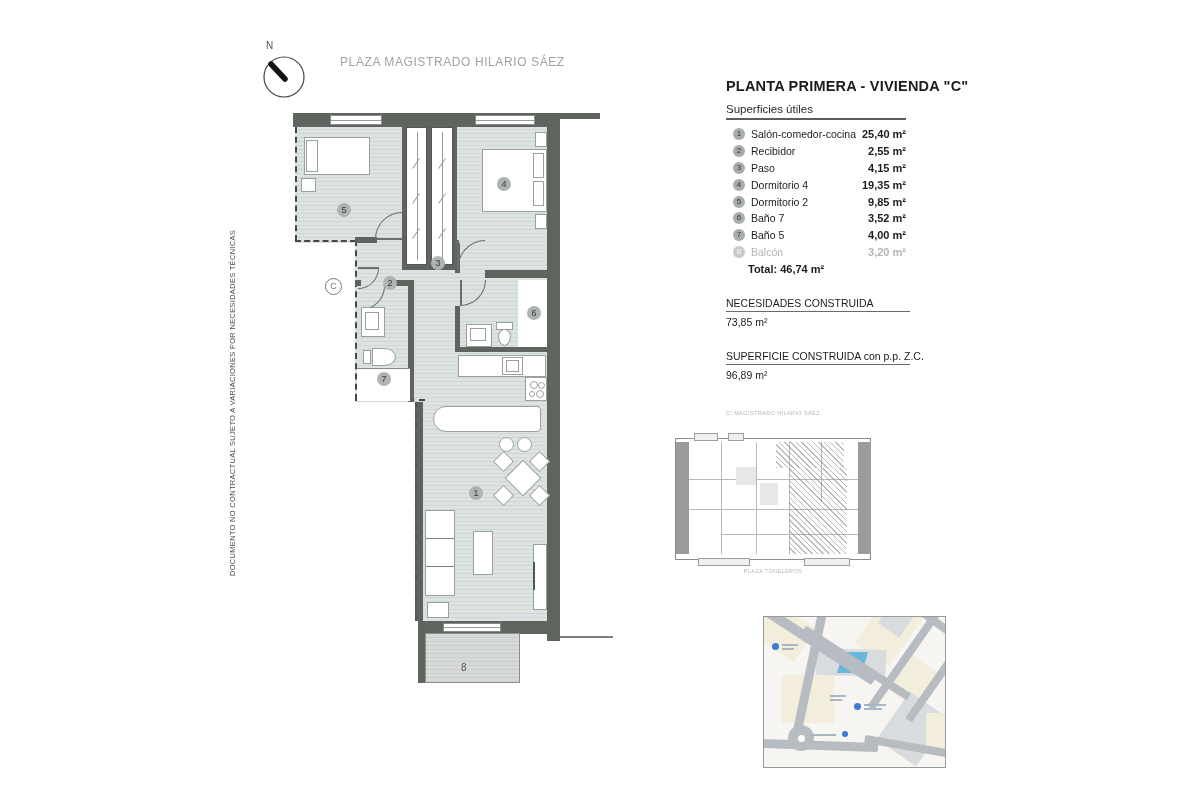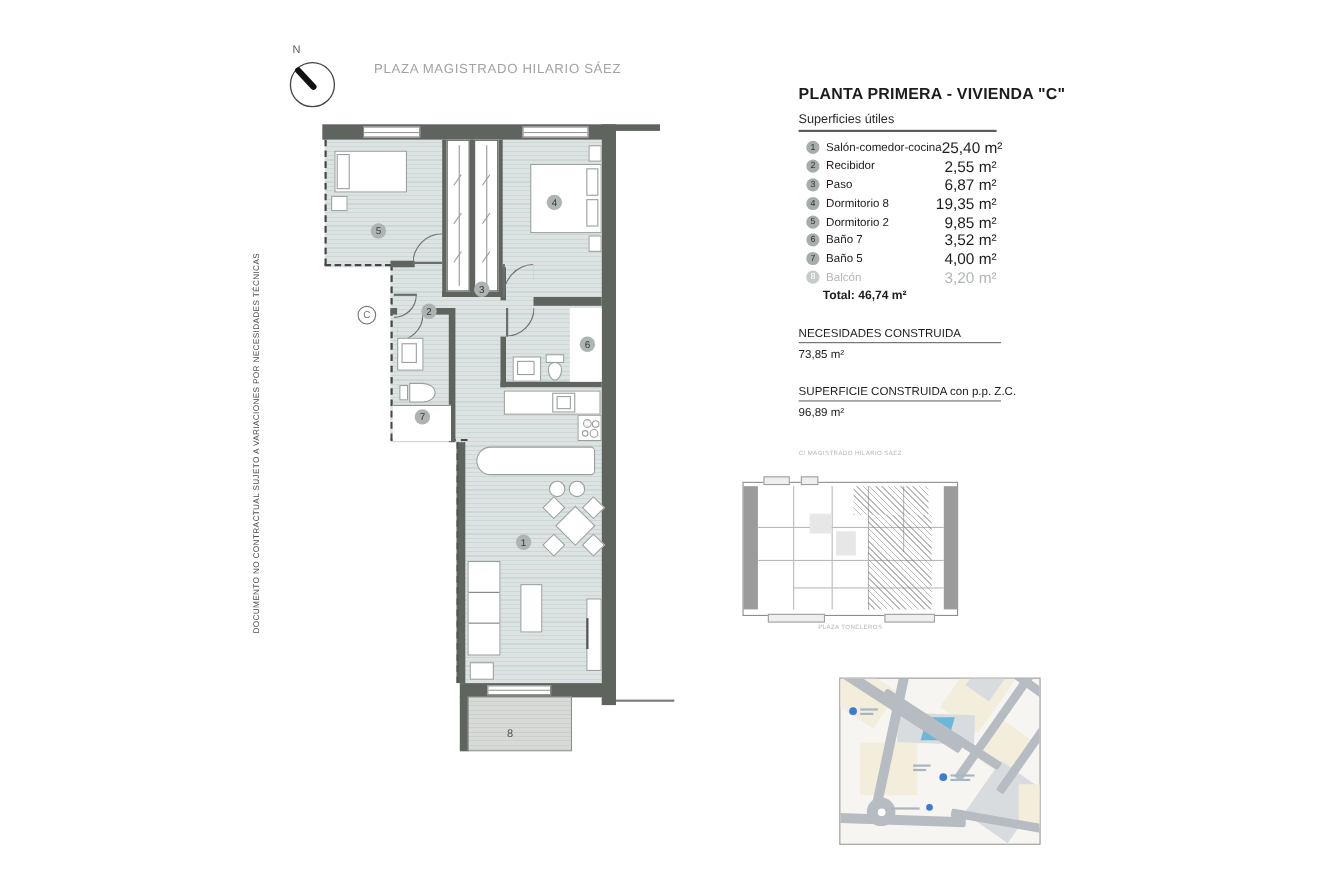--- a/index.html
+++ b/index.html
@@ -34,21 +34,21 @@
   
   #panel{position:absolute;left:726px;top:78px;width:240px;color:#1c1c1c;}
   .ptitle{font-size:14.5px;font-weight:bold;letter-spacing:.2px;white-space:nowrap;}
   .psub{margin-top:9px;width:180px;font-size:11.5px;color:#2a2a2a;padding-bottom:3px;
         border-bottom:2px solid #5c5c5c;}
   .srows{margin-top:6px;width:180px;}
   .srow{display:flex;align-items:center;height:16.8px;padding-left:7px;box-sizing:border-box;}
   .srow .num{width:12px;height:12px;border-radius:50%;background:#a7adac;color:#333;
              font-size:8px;line-height:12px;text-align:center;flex:0 0 12px;}
   .srow .nm{font-size:10.5px;margin-left:6px;white-space:nowrap;}
-  .srow .ar{font-size:14px;margin-left:auto;white-space:nowrap;}
+  .srow .ar{font-size:11px;margin-left:auto;white-space:nowrap;font-weight:bold;}
   .srow.muted .num{background:#c6cbca;color:#fff;}
   .srow.muted .nm,.srow.muted .ar{color:#b2b7b6;}
   .ptotal{margin-top:3px;padding-left:22px;font-size:11px;font-weight:bold;}
   .pbuilt{margin-top:22px;width:184px;font-size:10.5px;padding-bottom:2px;border-bottom:1.5px solid #6a6a6a;white-space:nowrap;}
   .pbuiltv{margin-top:4px;font-size:10.5px;}
   
   #street{position:absolute;left:340px;top:55px;font-size:12px;color:#a2a2a2;letter-spacing:.6px;}
   #sidenote{position:absolute;left:228px;top:284px;height:292px;width:14px;
             writing-mode:vertical-rl;transform:rotate(180deg);font-size:7.5px;color:#4c4c4c;
             letter-spacing:.3px;white-space:nowrap;}
@@ -219,25 +219,25 @@
         <span class="ar">25,40 m²</span>
       </div>
       <div class="srow">
         <span class="num">2</span>
         <span class="nm">Recibidor</span>
         <span class="ar">2,55 m²</span>
       </div>
       <div class="srow">
         <span class="num">3</span>
         <span class="nm">Paso</span>
-        <span class="ar">6,87 m²</span>
+        <span class="ar">4,15 m²</span>
       </div>
       <div class="srow">
         <span class="num">4</span>
-        <span class="nm">Dormitorio 8</span>
+        <span class="nm">Dormitorio 4</span>
         <span class="ar">19,35 m²</span>
       </div>
       <div class="srow">
         <span class="num">5</span>
         <span class="nm">Dormitorio 2</span>
         <span class="ar">9,85 m²</span>
       </div>
       <div class="srow">
         <span class="num">6</span>
         <span class="nm">Baño 7</span>

